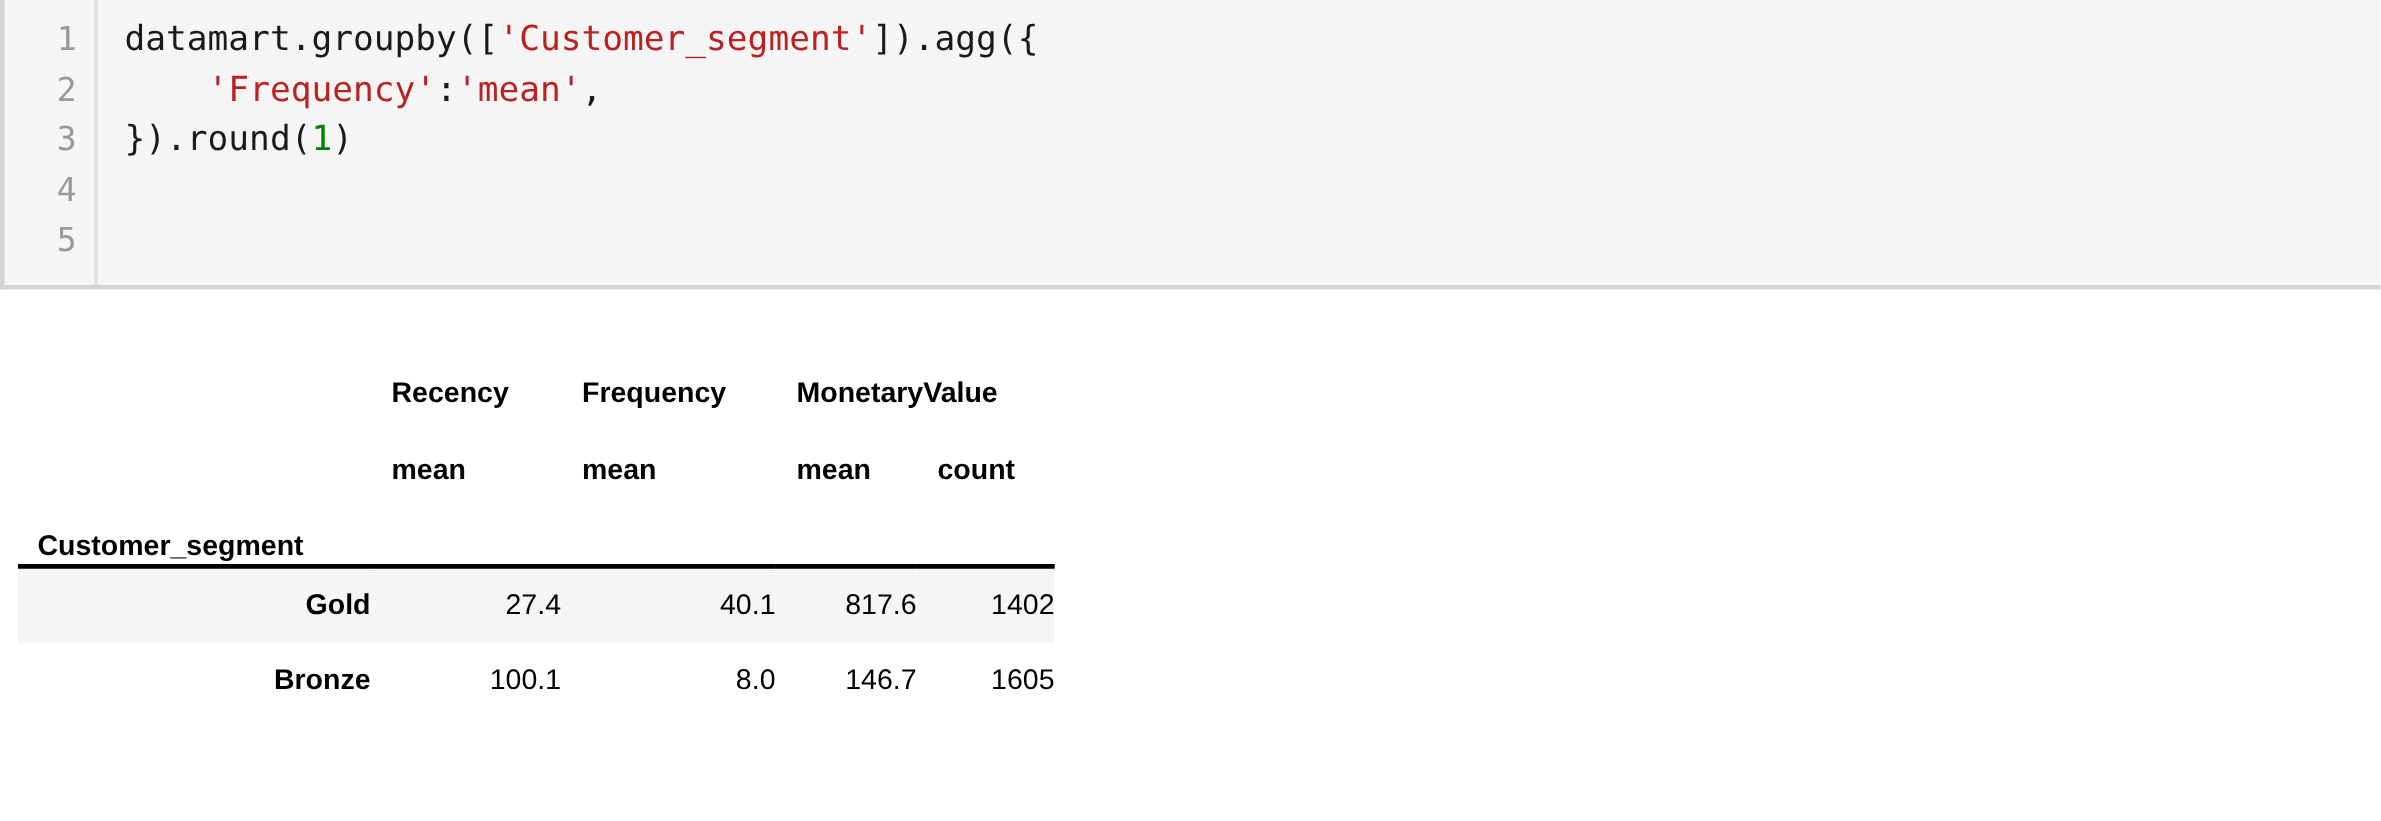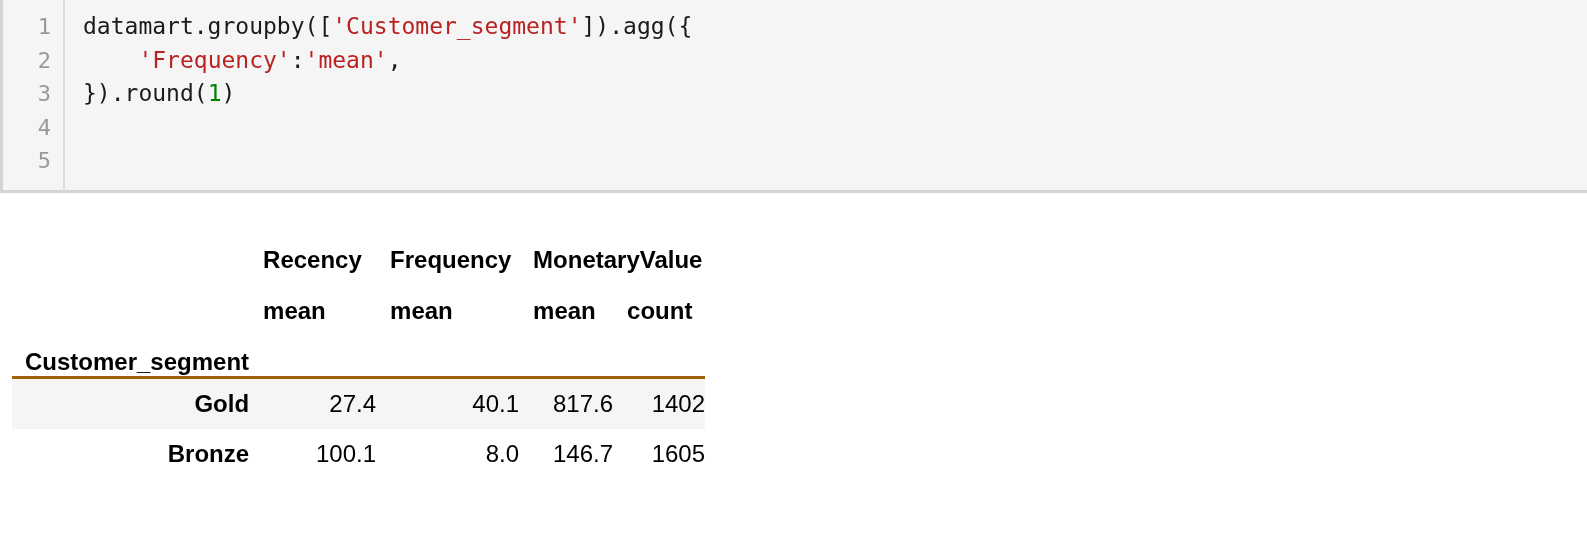--- a/index.html
+++ b/index.html
@@ -70,21 +70,21 @@
     position: absolute;
     left: 0px;
     top: 193px;
     width: 1587px;
   }
   table.dataframe {
     border-collapse: collapse;
     border: none;
     margin-left: 12px;
     margin-top: 30px;
-    font-size: 24px;
+    font-size: 19px;
     color: #000000;
     font-family: "Liberation Sans", sans-serif;
   }
   table.dataframe thead tr th,
   table.dataframe tbody tr th,
   table.dataframe tbody tr td {
     border: none;
     padding: 0;
   }
   
@@ -110,21 +110,21 @@
     text-align: left;
     height: 51px;
     vertical-align: bottom;
   }
   table.dataframe thead tr.row-index-name th.idxname {
     padding-left: 13px;
     font-weight: bold;
   }
   
   table.dataframe thead tr.row-index-name th {
-    border-bottom: 3px solid #a16207;
+    border-bottom: 3px solid #000000;
   }
   table.dataframe tbody tr {
     height: 51px;
   }
   table.dataframe tbody tr:nth-child(odd) {
     background: #f5f5f5;
   }
   table.dataframe tbody tr:nth-child(even) {
     background: #ffffff;
   }

